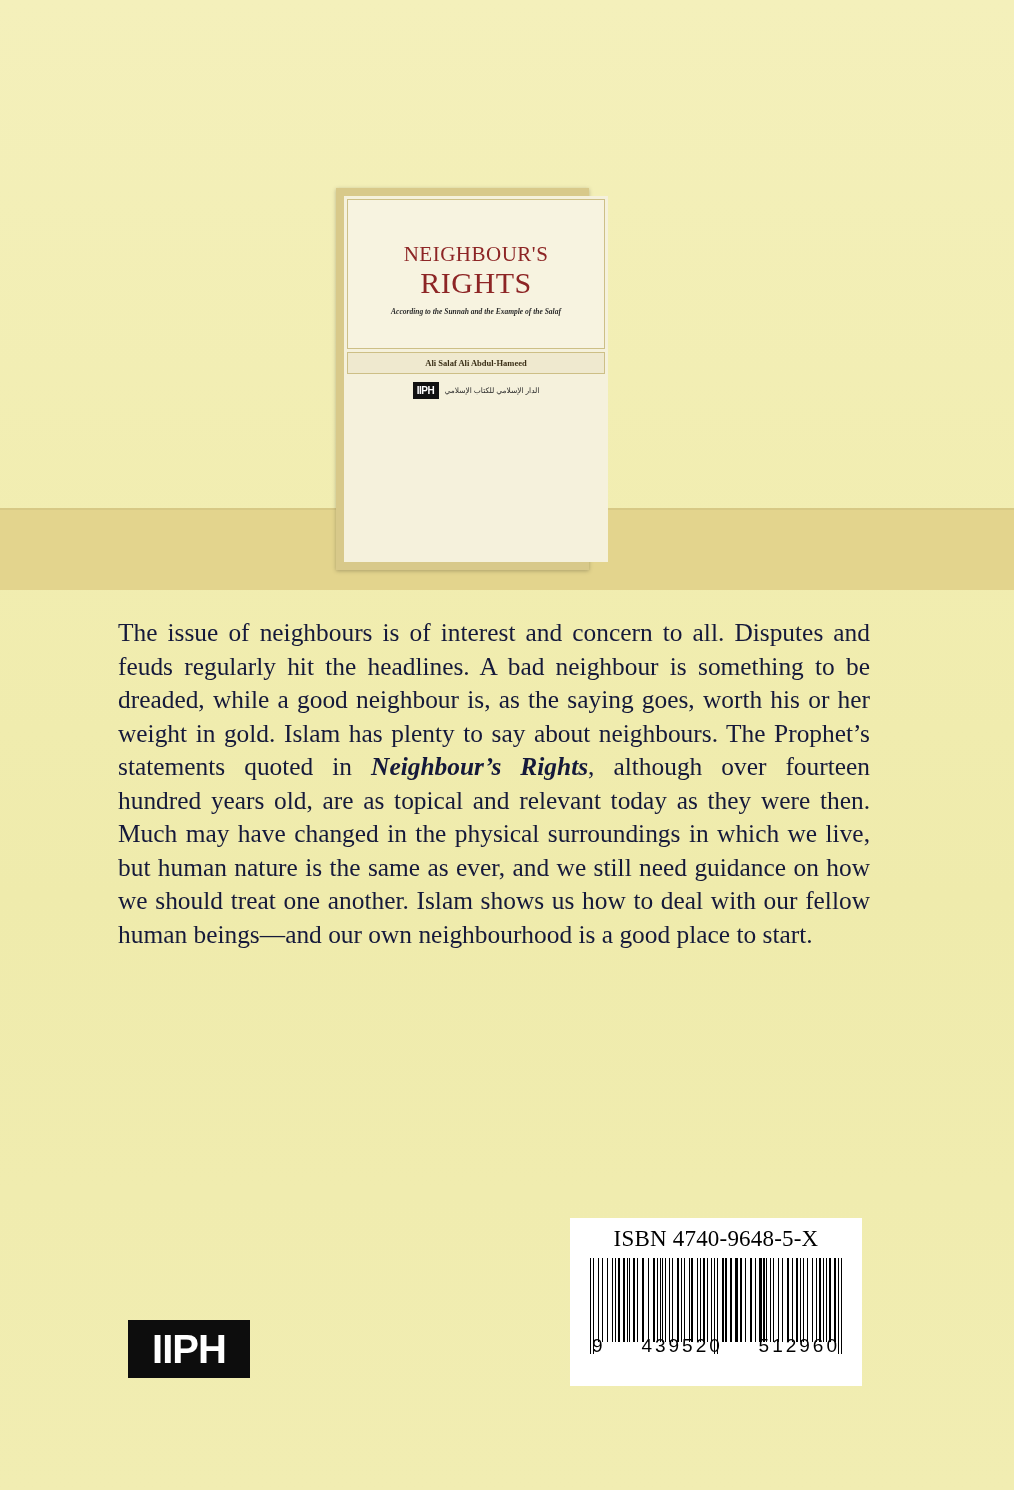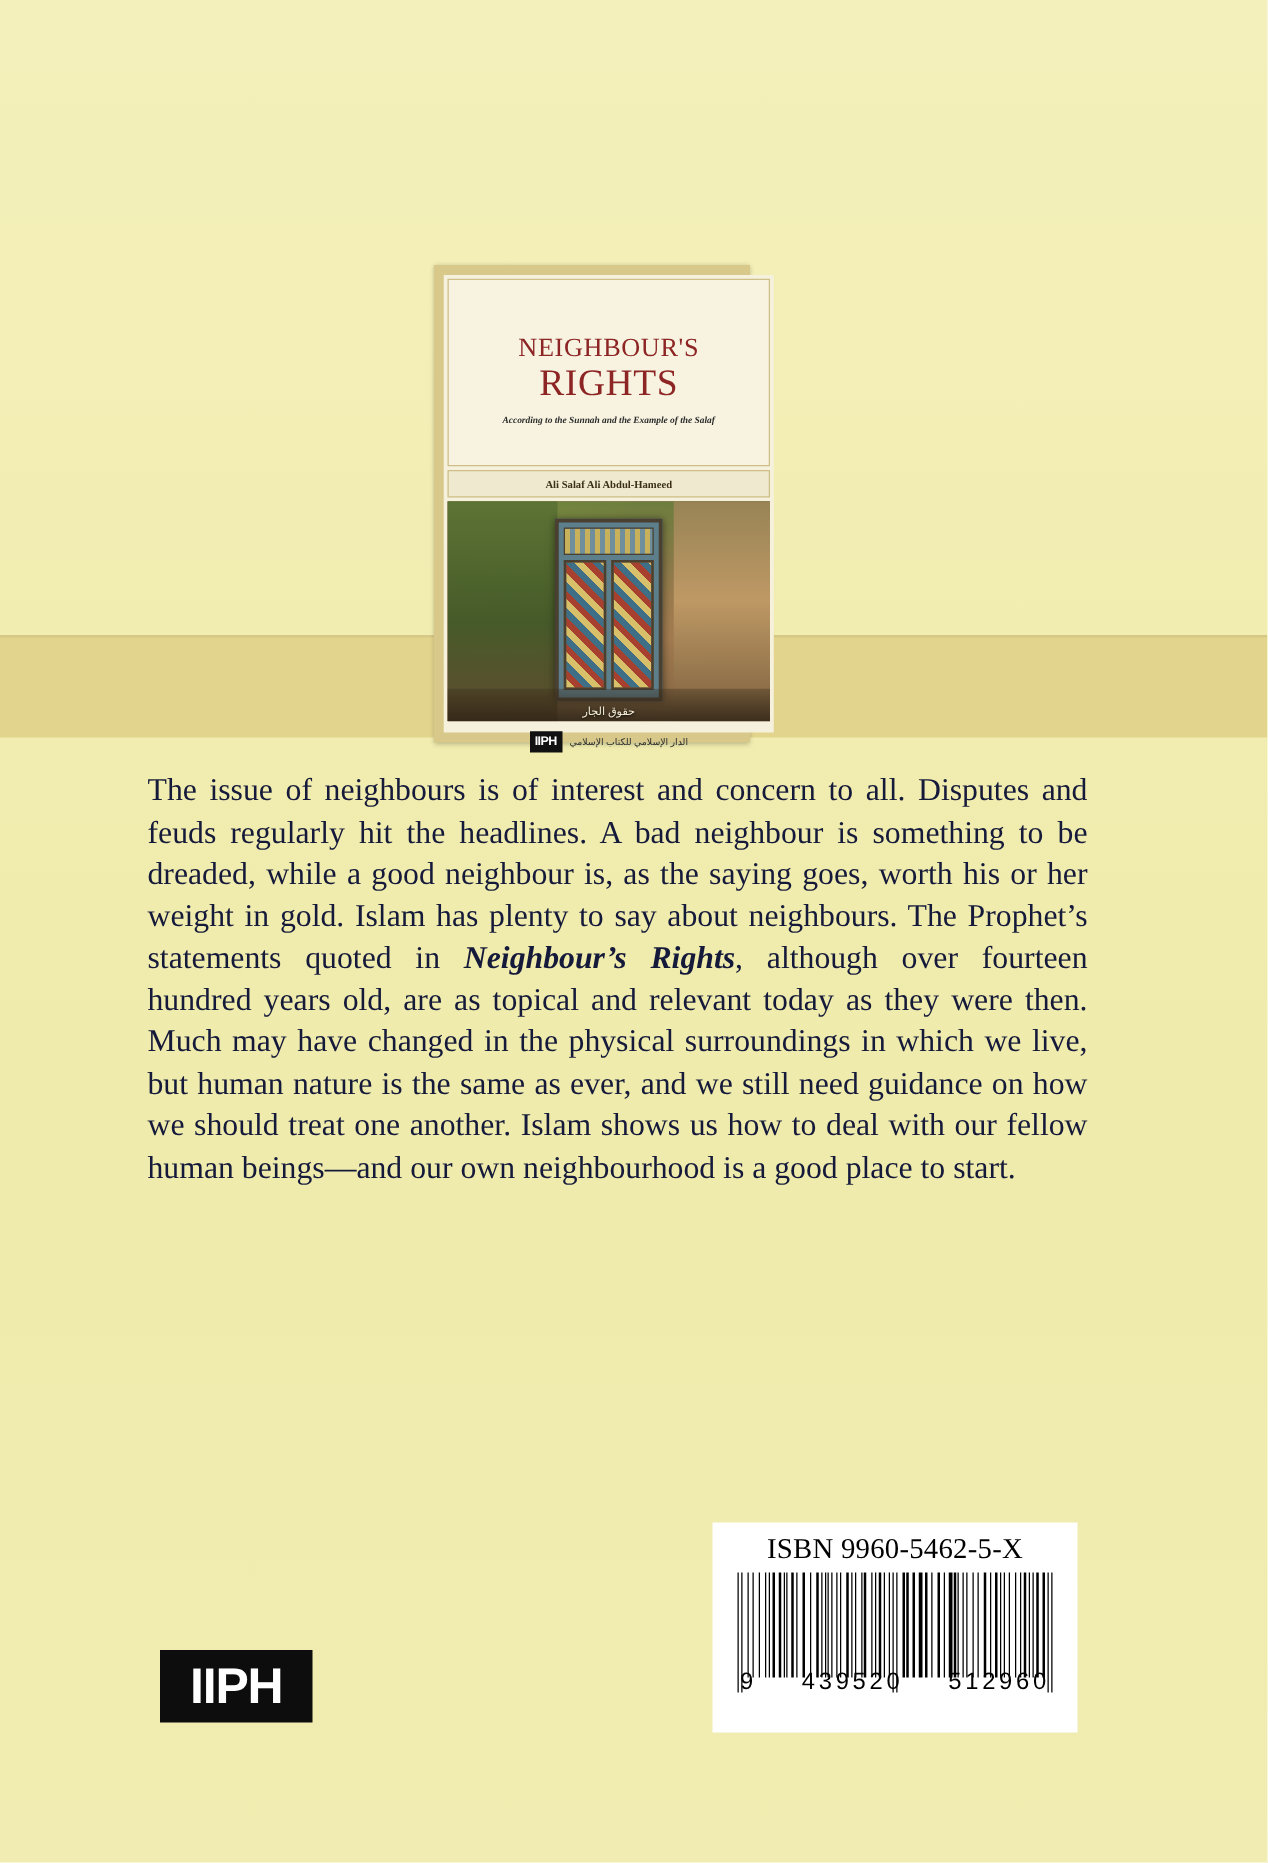--- a/index.html
+++ b/index.html
@@ -37,27 +37,26 @@
     position: absolute;
     left: 0; right: 0;
     top: 508px;
     height: 2px;
     background: rgba(0,0,0,0.05);
   }
 
   
   .cover {
     position: absolute;
-    left: 347px;
+    left: 336px;
     top: 188px;
     width: 253px;
     height: 382px;
     background: #d8c98a;
     box-shadow: 0 1px 4px rgba(0,0,0,0.25);
-    margin-top: 24px;
   }
   .cover-inner {
     position: absolute;
     left: 8px;
     top: 8px;
     width: 264px;
     height: 366px;
     background: #f5f1dc;
   }
   .cover-top {
@@ -300,49 +299,35 @@
   <div class="cover">
     <div class="cover-inner">
       <div class="cover-top">
         <div class="cover-title-1">NEIGHBOUR'S</div>
         <div class="cover-title-2">RIGHTS</div>
         <div class="cover-sub">According to the Sunnah and the Example of the Salaf</div>
       </div>
       <div class="cover-author-box">
         <span class="cover-author">Ali Salaf Ali Abdul-Hameed</span>
       </div>
-      <div class="cover-photo">
-        <div class="photo-bg"></div>
-        <div class="photo-wall-left"></div>
-        <div class="photo-wall-right"></div>
-        <div class="door-frame">
-          <div class="door-arch"></div>
-          <div class="door-panels">
-            <div class="door-panel"></div>
-            <div class="door-panel"></div>
-          </div>
-        </div>
-        <div class="photo-ground"></div>
-        <div class="cover-arabic">حقوق الجار</div>
-      </div>
       <div class="cover-footer">
         <span class="iiph-mini">IIPH</span>
         <span class="cover-pub-arabic">الدار الإسلامي للكتاب الإسلامي</span>
       </div>
     </div>
   </div>
 
   <div class="blurb">
     <span>The issue of neighbours is of interest and concern to all. Disputes and feuds regularly hit the headlines. A bad neighbour is something to be dreaded, while a good neighbour is, as the saying goes, worth his or her weight in gold. Islam has plenty to say about neighbours. The Prophet’s statements quoted in </span><i>Neighbour’s Rights</i><span>, although over fourteen hundred years old, are as topical and relevant today as they were then. Much may have changed in the physical surroundings in which we live, but human nature is the same as ever, and we still need guidance on how we should treat one another. Islam shows us how to deal with our fellow human beings—and our own neighbourhood is a good place to start.</span>
   </div>
 
   <div class="iiph-logo">IIPH</div>
 
   <div class="isbn-box">
-    <div class="isbn-text">ISBN 9960-5462-5-X</div>
+    <div class="isbn-text">ISBN 4740-9648-5-X</div>
     <div class="barcode" id="barcode">
       <div class="bar long" style="width: 2px; margin-right: 2px;"></div>
         <div class="bar long" style="width: 2px; margin-right: 4px;"></div>
         <div class="bar" style="width: 3px; margin-right: 3px;"></div>
         <div class="bar" style="width: 2px; margin-right: 4px;"></div>
         <div class="bar" style="width: 2px; margin-right: 4px;"></div>
         <div class="bar" style="width: 1px; margin-right: 2px;"></div>
         <div class="bar" style="width: 4px; margin-right: 2px;"></div>
         <div class="bar" style="width: 4px; margin-right: 3px;"></div>
         <div class="bar" style="width: 3px; margin-right: 2px;"></div>

